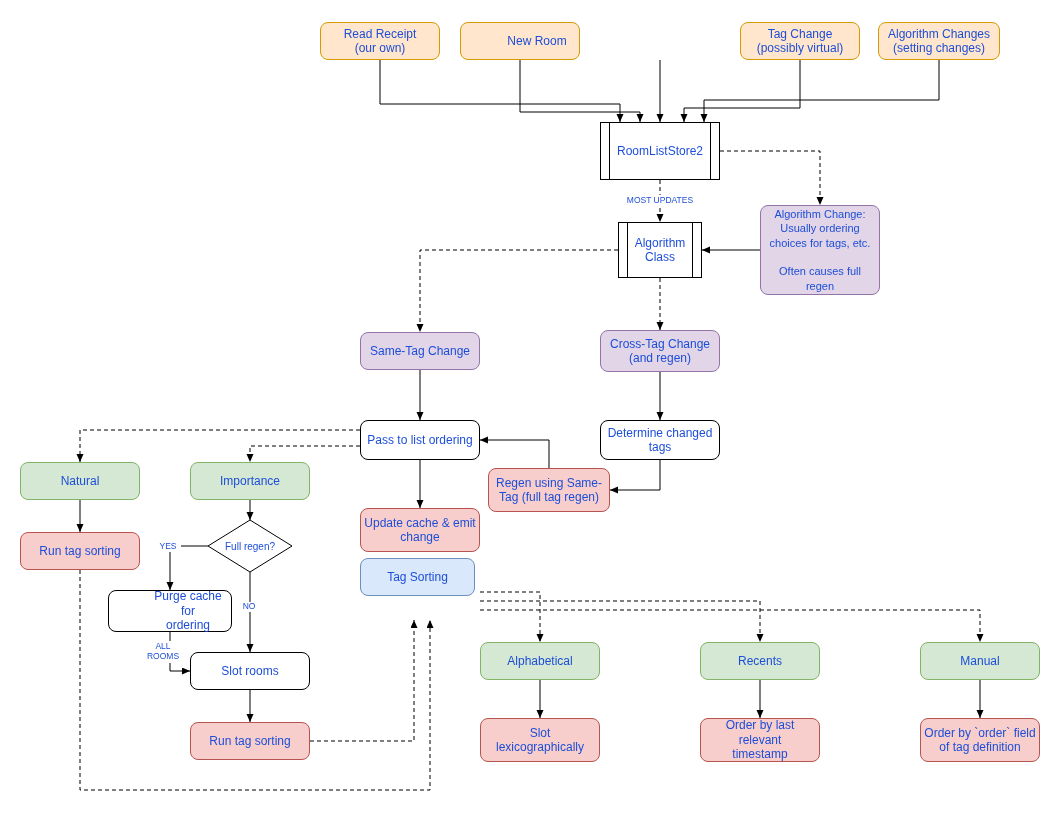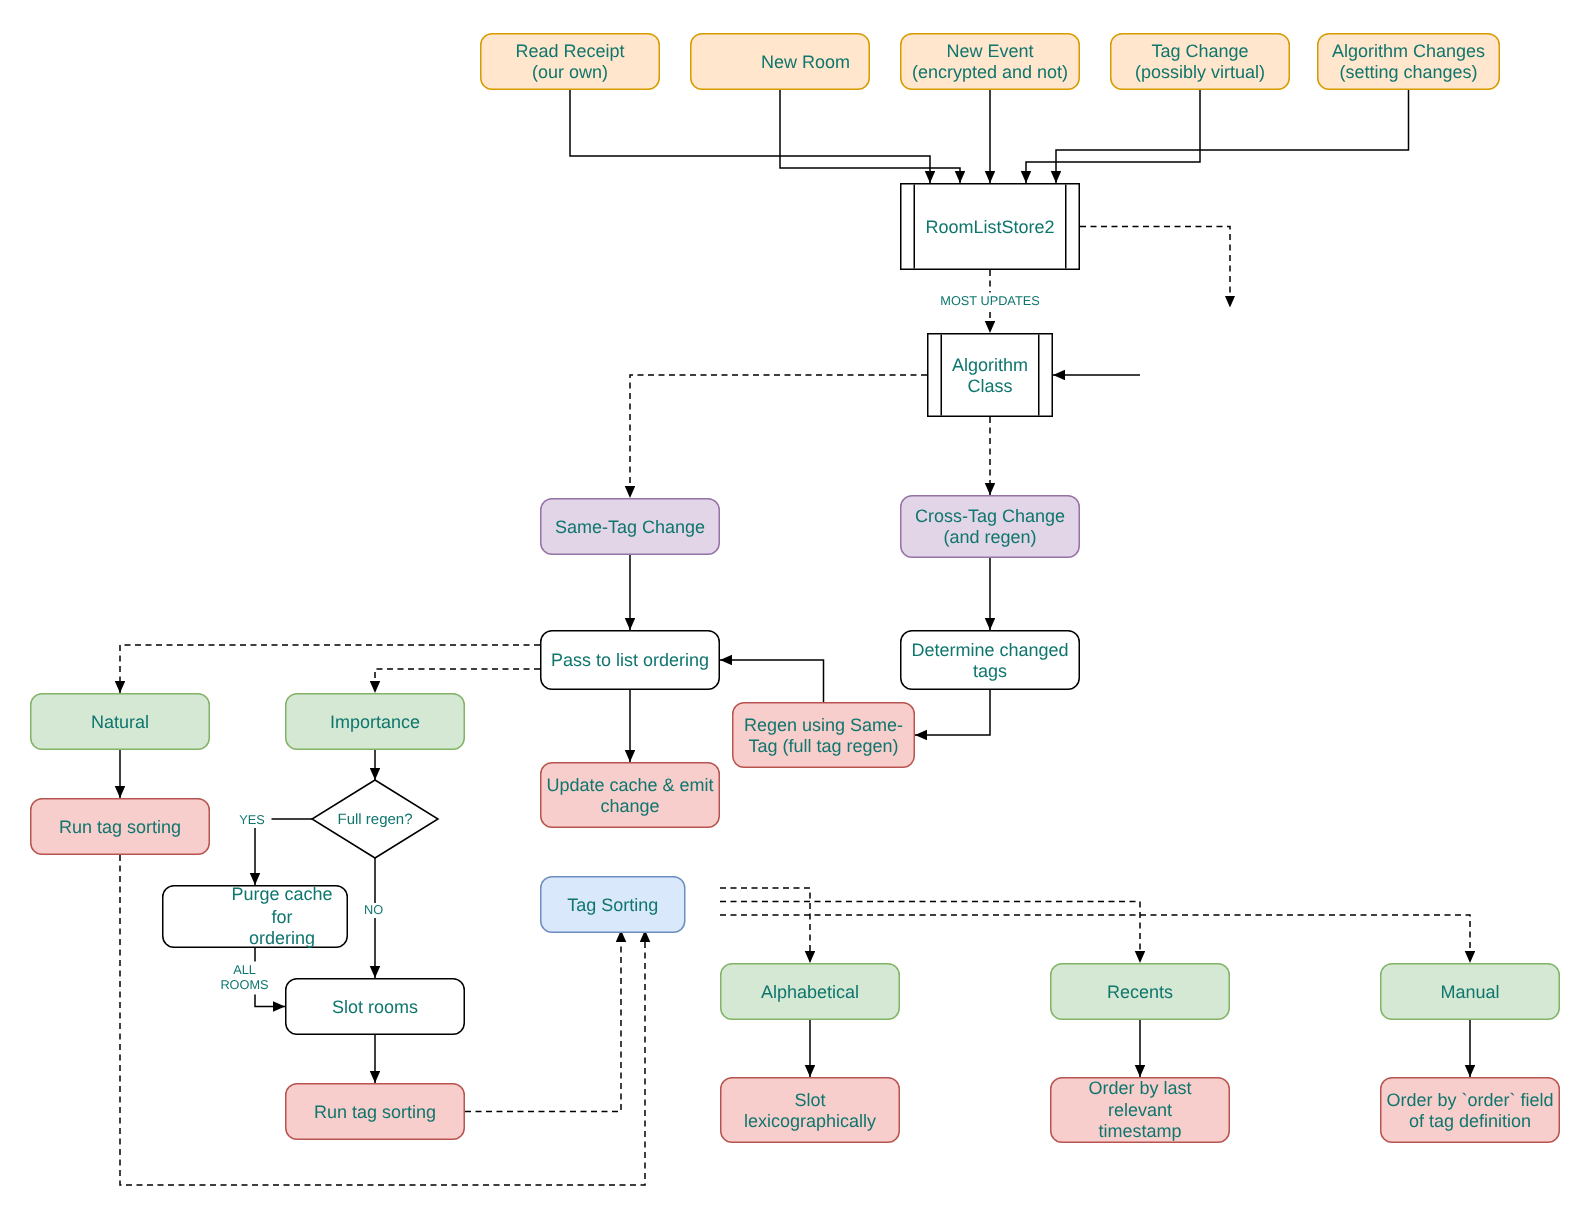--- a/index.html
+++ b/index.html
@@ -1,17 +1,17 @@
 <!DOCTYPE html>
 <html style="--orange-fill: #ffe6cc; --orange-stroke: #d79b00; --purple-fill: #e1d5e7; --purple-stroke: #9673a6; --green-fill: #d5e8d4; --green-stroke: #82b366; --red-fill: #f8cecc; --red-stroke: #b85450; --blue-fill: #dae8fc; --blue-stroke: #6c8ebf; --line: #000000;"><head>
 <meta charset="utf-8">
 <style>
   * { margin:0; padding:0; box-sizing:border-box; }
   body { background:#ffffff; font-family:"Liberation Sans","DejaVu Sans",sans-serif; }
-  .canvas { position:relative; width:1061px; height:819px; background:#fff; color:#0f766e; overflow:hidden; }
+  .canvas { position:relative; width:1061px; height:819px; background:#fff; color:#1d4ed8; overflow:hidden; }
   .edges { position:absolute; left:0; top:0; }
   .edge { fill:none; stroke:#000000; stroke-width:1; }
   .dashed-group .edge { stroke-dasharray:4 3; }
   .diamond { fill:#ffffff; stroke:#000000; stroke-width:1; }
 
   .node { position:absolute; display:flex; align-items:center; justify-content:center;
           text-align:center; font-size:12px; line-height:1.2; border:1px solid #000;
           background:#fff; border-radius:8px; padding:2px; }
   .lbl { white-space:pre-line; }
   .orange { background:var(--orange-fill,#ffe6cc); border-color:var(--orange-stroke,#d79b00); }
@@ -44,21 +44,21 @@
   .n-pass-to-list      { left:360px; top:420px; width:120px; height:40px; }
   .n-determine         { left:600px; top:420px; width:120px; height:40px; }
   .n-regen             { left:488px; top:468px; width:122px; height:44px; }
   .n-update-cache      { left:360px; top:508px; width:120px; height:44px; }
   .n-natural           { left:20px;  top:462px; width:120px; height:38px; }
   .n-importance        { left:190px; top:462px; width:120px; height:38px; }
   .n-run-tag-left      { left:20px;  top:532px; width:120px; height:38px; }
   .n-purge-cache       { left:108px; top:590px; width:124px; height:42px;padding-left:38px; }
   .n-slot-rooms        { left:190px; top:652px; width:120px; height:38px; }
   .n-run-tag-bottom    { left:190px; top:722px; width:120px; height:38px; }
-  .n-tag-sorting       { left:360px; top:584px; width:97px; height:38px; }
+  .n-tag-sorting       { left:360px; top:558px; width:115px; height:38px; }
   .n-alphabetical      { left:480px; top:642px; width:120px; height:38px; }
   .n-recents           { left:700px; top:642px; width:120px; height:38px; }
   .n-manual            { left:920px; top:642px; width:120px; height:38px; }
   .n-order-lex         { left:480px; top:718px; width:120px; height:44px; }
   .n-order-timestamp   { left:700px; top:718px; width:120px; height:44px; }
   .n-order-field       { left:920px; top:718px; width:120px; height:44px; }
 
   
   .el-most-updates { left:622px; top:195px; width:76px; height:11px; }
   .el-yes          { left:155px; top:542px; width:26px; height:10px; }
@@ -115,41 +115,45 @@
     <polygon class="diamond" points="250,520 292,546 250,572 208,546"></polygon>
   </svg>
 
   <div class="node orange n-read-receipt">
       <span class="lbl">Read Receipt
 (our own)</span>
     </div>
   <div class="node orange n-new-room">
       <span class="lbl">New Room</span>
     </div>
-  <div class="node orange n-new-event">
-      <span class="lbl">New Event
-(encrypted and not)</span>
-    </div>
   <div class="node orange n-tag-change">
       <span class="lbl">Tag Change
 (possibly virtual)</span>
     </div>
   <div class="node orange n-algorithm-changes">
       <span class="lbl">Algorithm Changes
 (setting changes)</span>
     </div>
 
   <div class="node plain process n-room-list-store">
       <span class="lbl">RoomListStore2</span>
     </div>
   <div class="node plain process n-algorithm-class">
       <span class="lbl">Algorithm
 Class</span>
     </div>
 
+  <div class="node purple note n-algorithm-note">
+      <span class="lbl">Algorithm Change:
+Usually ordering
+choices for tags, etc.
+
+Often causes full
+regen</span>
+    </div>
   <div class="node purple n-same-tag">
       <span class="lbl">Same-Tag Change</span>
     </div>
   <div class="node purple n-cross-tag">
       <span class="lbl">Cross-Tag Change
 (and regen)</span>
     </div>
 
   <div class="node plain n-pass-to-list">
       <span class="lbl">Pass to list ordering</span>

